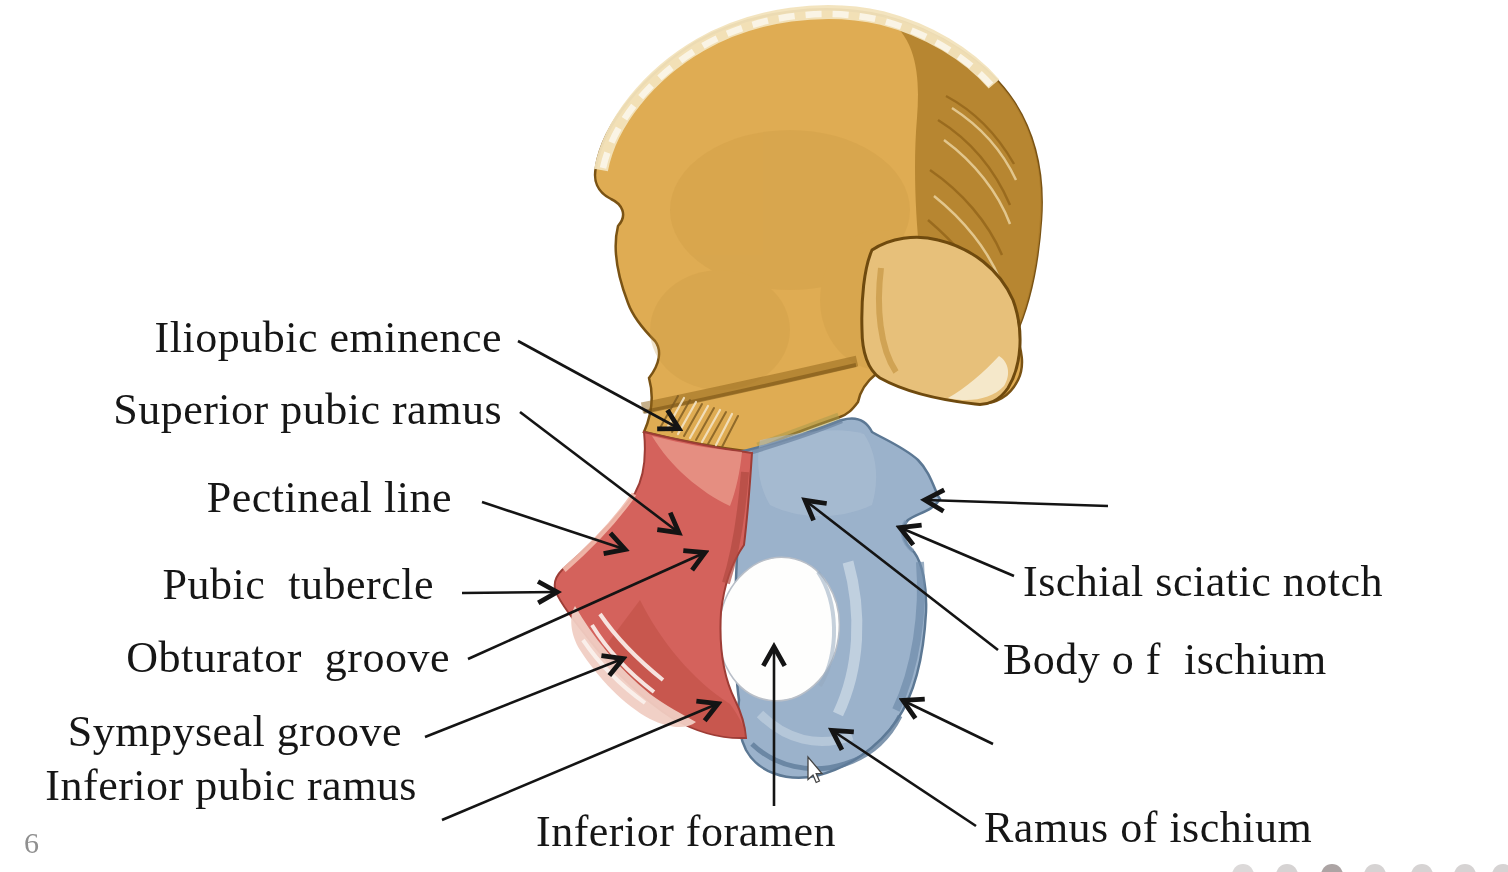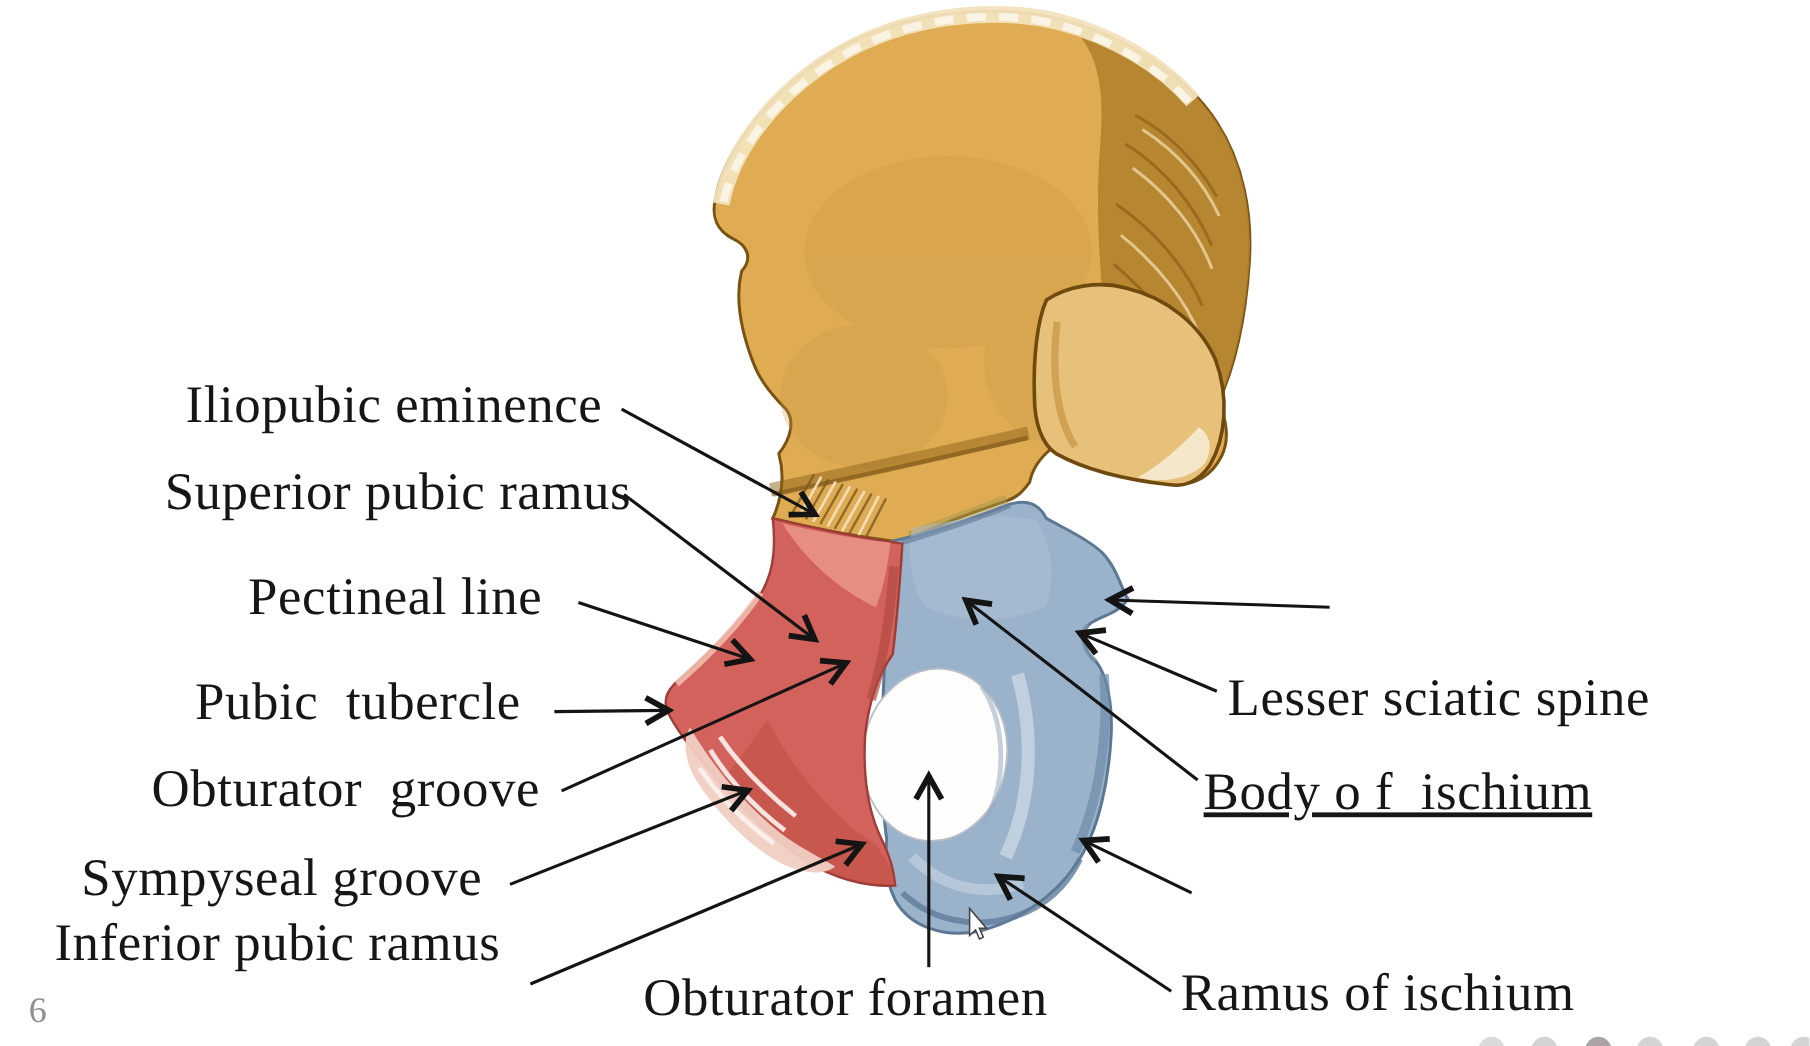--- a/index.html
+++ b/index.html
@@ -199,31 +199,31 @@
         <line x1="1014" y1="576" x2="901" y2="528" stroke="#141414" stroke-width="2.6" marker-end="url(#ah)"></line>
         <line x1="998" y1="650" x2="806" y2="501" stroke="#141414" stroke-width="2.6" marker-end="url(#ah)"></line>
         <line x1="993" y1="744" x2="904" y2="701" stroke="#141414" stroke-width="2.6" marker-end="url(#ah)"></line>
         <line x1="976" y1="826" x2="833" y2="731" stroke="#141414" stroke-width="2.6" marker-end="url(#ah)"></line>
       </g>
 
     <polygon points="808,757 808,779.5 813,775 816.2,782.5 819.4,781 816.2,773.6 822,773.6" fill="#ffffff" stroke="#444444" stroke-width="1.3"></polygon>
   </svg>
 
   <div class="lbl r" style="right:1006px;top:312px;">Iliopubic eminence</div>
-  <div class="lbl r" style="right:982px;top:384px;">Superior pubic ramus</div>
+  <div class="lbl r" style="right:1006px;top:384px;">Superior pubic ramus</div>
   <div class="lbl r" style="right:1056px;top:472px;">Pectineal line</div>
   <div class="lbl r" style="right:1074px;top:559px;">Pubic  tubercle</div>
   <div class="lbl r" style="right:1058px;top:632px;">Obturator  groove</div>
   <div class="lbl r" style="right:1106px;top:706px;">Sympyseal groove</div>
   <div class="lbl r" style="right:1091px;top:760px;">Inferior pubic ramus</div>
 
-  <div class="lbl" style="left:536px;top:806px;">Obturator foramen</div>
-
-  <div class="lbl" style="left:1023px;top:556px;">Lesser sciatic spine</div>
-  <div class="lbl" style="left:1003px;top:634px;text-decoration:underline;">Body o f  ischium</div>
+  <div class="lbl" style="left:536px;top:806px;">Inferior foramen</div>
+
+  <div class="lbl" style="left:1023px;top:556px;">Ischial sciatic notch</div>
+  <div class="lbl" style="left:1003px;top:634px;">Body o f  ischium</div>
   <div class="lbl" style="left:984px;top:802px;">Ramus of ischium</div>
 
   <div class="pagenum">6</div>
 
   <div class="dots">
     <span style="left:1232px;background:#dcd9d9;"></span>
     <span style="left:1276px;"></span>
     <span style="left:1321px;background:#aca4a4;"></span>
     <span style="left:1364px;"></span>
     <span style="left:1411px;"></span>

